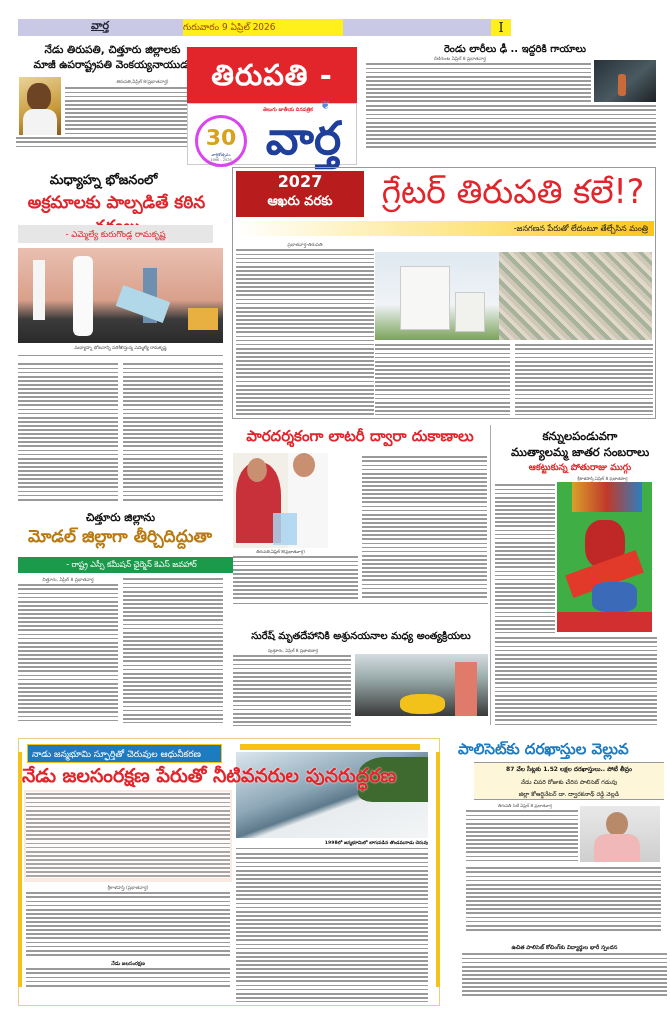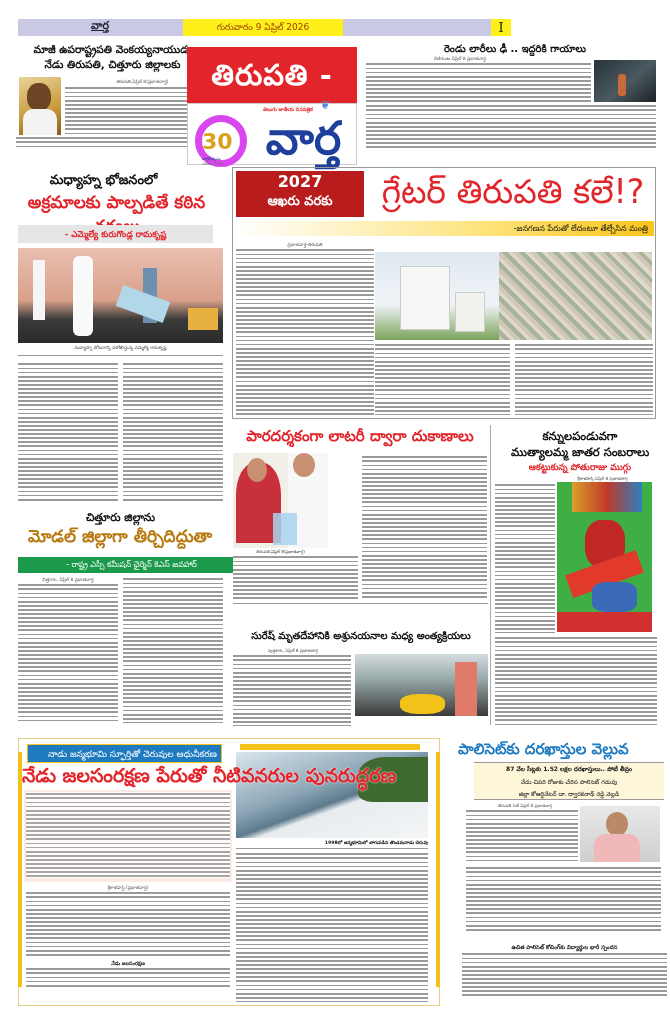--- a/index.html
+++ b/index.html
@@ -1,42 +1,42 @@
 <!DOCTYPE html>
 <html><head>
 <meta charset="utf-8">
 <style>
 *{box-sizing:border-box;margin:0;padding:0}
 body{width:670px;height:1024px;background:#fff;font-family:"DejaVu Sans",sans-serif;color:#222;position:relative;overflow:hidden}
 .abs{position:absolute}
 .topbar{left:18px;top:19px;width:490px;height:17px;background:#c9c9e6}
 .topbar-logo{left:20px;top:19px;width:160px;height:17px;text-align:center;font-size:11px;font-weight:bold;color:#223;text-decoration:underline}
-.datebar{left:183px;top:19px;width:160px;height:17px;background:#ffef1a;text-align:center;font-size:9px;color:#a04400;line-height:17px}
+.datebar{left:183px;top:19px;width:160px;height:17px;background:#ffef1a;font-size:9px;color:#a04400;line-height:17px}
 .pgno{left:491px;top:19px;width:20px;height:17px;background:#ffef1a;font-size:13px;font-family:"DejaVu Serif",serif;text-align:center;line-height:17px}
 .hd{font-weight:bold;text-align:center}
 .txt{font-size:4.2px;line-height:6px;color:#555;text-align:justify;overflow:hidden}
 .txtfill{background:repeating-linear-gradient(#fff 0 1.4px,#9a9a9a 1.4px 3.2px,#fff 3.2px 4.1px);}
 .photo{overflow:hidden}
 .mast-red{left:187px;top:47px;width:170px;height:56px;background:#e2252b;color:#fff;font-size:29px;font-weight:bold;text-align:center;line-height:56px;letter-spacing:1px}
 .mast-white{left:187px;top:103px;width:170px;height:62px;background:#fff;border:1px solid #ccc}
-.badge{left:195px;top:115px;width:52px;height:52px;border-radius:50%;border:7px solid #d946ef;background:#fff;}
+.badge{left:195px;top:115px;width:52px;height:52px;border-radius:50%;border:3px solid #d946ef;background:#fff;text-align:center}
 .vaartha{left:250px;top:112px;width:107px;height:52px;color:#1f3f9c;font-size:46px;font-weight:bold;line-height:52px;text-align:center}
 .rule{height:1px;background:#999}
 </style>
 </head>
 <body>
 
 <div class="abs topbar"></div>
 <div class="abs topbar-logo">వార్త</div>
 <div class="abs datebar">గురువారం 9 ఏప్రిల్ 2026</div>
 <div class="abs pgno">I</div>
 
 <div class="abs hd" style="left:15px;top:42px;width:195px;font-size:10.5px;line-height:15px;color:#111">
+  <div>నేడు తిరుపతి, చిత్తూరు జిల్లాలకు</div>
   <div>మాజీ ఉపరాష్ట్రపతి వెంకయ్యనాయుడు</div>
-  <div>నేడు తిరుపతి, చిత్తూరు జిల్లాలకు</div>
 </div>
 <div class="abs photo" style="left:19px;top:77px;width:42px;height:58px;background:linear-gradient(160deg,#e9d39a,#c79a3a 60%,#8a5a20)">
   <div style="position:absolute;left:8px;top:6px;width:24px;height:28px;border-radius:45%;background:#6e4524"></div>
   <div style="position:absolute;left:4px;top:32px;width:34px;height:26px;background:#f3f3f3;border-radius:10px 10px 0 0"></div>
 </div>
 <div class="abs" style="left:75px;top:79px;width:135px;font-size:4.5px;color:#555;text-align:center">తిరుపతి,ఏప్రిల్ 8(ప్రభాతవార్త)</div>
 <div class="abs txt txtfill" style="left:65px;top:86px;width:145px;height:48px"></div>
 <div class="abs txt txtfill" style="left:16px;top:136px;width:194px;height:14px"></div>
 
 <div class="abs mast-red">తిరుపతి - చిత్తూరు</div>
@@ -53,21 +53,21 @@
 <div class="abs hd" style="left:365px;top:43px;width:300px;font-size:10px;color:#111">రెండు లారీలు ఢీ .. ఇద్దరికి గాయాలు</div>
 <div class="abs" style="left:400px;top:56px;width:120px;font-size:4.5px;color:#555;text-align:center">రేణిగుంట ఏప్రిల్ 8 ప్రభాతవార్త</div>
 <div class="abs txt txtfill" style="left:366px;top:62px;width:225px;height:40px"></div>
 <div class="abs photo" style="left:594px;top:60px;width:62px;height:42px;background:linear-gradient(140deg,#28323a,#4a5a60 55%,#1d2226)">
   <div style="position:absolute;left:24px;top:14px;width:8px;height:22px;background:#c86a3a;border-radius:3px"></div>
 </div>
 <div class="abs txt txtfill" style="left:366px;top:104px;width:290px;height:46px"></div>
 
 <div class="abs hd" style="left:6px;top:172px;width:195px;font-size:13px;color:#111">మధ్యాహ్న భోజనంలో</div>
 <div class="abs hd" style="left:14px;top:192px;width:205px;font-size:17px;color:#e2252b">అక్రమాలకు పాల్పడితే కఠిన చర్యలు</div>
-<div class="abs hd" style="left:18px;top:225px;width:195px;height:18px;background:#e6e6e6;font-size:8.5px;line-height:18px;color:#e2252b;font-weight:bold">- ఎమ్మెల్యే కురుగొండ్ల రామకృష్ణ</div>
+<div class="abs hd" style="left:18px;top:225px;width:195px;height:18px;background:#e6e6e6;font-size:8.5px;line-height:18px;color:#e2252b;font-weight:normal">- ఎమ్మెల్యే కురుగొండ్ల రామకృష్ణ</div>
 <div class="abs photo" style="left:18px;top:248px;width:205px;height:95px;background:linear-gradient(#e9bfb0,#d9a08a 55%,#3b3b3b 75%,#2a2a2a)">
   <div style="position:absolute;left:15px;top:12px;width:12px;height:60px;background:#f5f5f5"></div>
   <div style="position:absolute;left:55px;top:8px;width:20px;height:80px;background:#fafafa;border-radius:6px"></div>
   <div style="position:absolute;left:125px;top:20px;width:14px;height:55px;background:#6e8fb0"></div>
   <div style="position:absolute;left:100px;top:45px;width:50px;height:22px;background:#b0d8e8;transform:rotate(20deg)"></div>
   <div style="position:absolute;left:170px;top:60px;width:30px;height:22px;background:#e8b040"></div>
 </div>
 <div class="abs" style="left:18px;top:345px;width:205px;font-size:4.5px;color:#444;text-align:center">మధ్యాహ్న భోజనాన్ని పరిశీలిస్తున్న ఎమ్మెల్యే రామకృష్ణ</div>
 <div class="abs rule" style="left:18px;top:355px;width:205px"></div>
 <div class="abs txt txtfill" style="left:18px;top:362px;width:100px;height:140px"></div>
@@ -131,21 +131,21 @@
 <div class="abs" style="left:233px;top:648px;width:120px;font-size:4.3px;color:#555;text-align:center">పుత్తూరు, ఏప్రిల్ 8 ప్రభాతవార్త</div>
 <div class="abs txt txtfill" style="left:233px;top:654px;width:118px;height:72px"></div>
 <div class="abs photo" style="left:355px;top:654px;width:133px;height:62px;background:linear-gradient(#d4dce0,#9aa 40%,#3a3a3a)">
   <div style="position:absolute;left:45px;top:40px;width:45px;height:20px;background:#f2c21a;border-radius:40%"></div>
   <div style="position:absolute;left:100px;top:8px;width:22px;height:54px;background:#e07a6a"></div>
 </div>
 
 <div class="abs" style="left:18px;top:738px;width:422px;height:268px;border:1px solid #e8d080"></div>
 <div class="abs" style="left:18px;top:752px;width:4px;height:235px;background:#f5c21a"></div>
 <div class="abs" style="left:436px;top:752px;width:4px;height:235px;background:#f5c21a"></div>
-<div class="abs" style="left:27px;top:744px;width:195px;height:19px;background:#1f7bc0;color:#fff;font-size:9px;line-height:19px;padding-left:20px;border:1px solid #f5c21a">నాడు జన్మభూమి స్ఫూర్తితో చెరువుల ఆధునీకరణ</div>
+<div class="abs" style="left:27px;top:744px;width:195px;height:19px;background:#1f7bc0;color:#fff;font-size:9px;line-height:19px;padding-left:4px;border:1px solid #f5c21a">నాడు జన్మభూమి స్ఫూర్తితో చెరువుల ఆధునీకరణ</div>
 <div class="abs" style="left:240px;top:744px;width:180px;height:6px;background:#f5c21a"></div>
 <div class="abs photo" style="left:236px;top:752px;width:192px;height:86px;background:linear-gradient(160deg,#dbe6ee,#8ea8b8 40%,#5d7a8c 55%,#e8ecef 60%,#f3f5f6)">
   <div style="position:absolute;right:0;top:5px;width:70px;height:45px;background:#3e6a30;border-radius:40% 0 0 20%"></div>
 </div>
 <div class="abs" style="left:22px;top:764px;width:380px;font-size:19px;font-weight:bold;color:#e2252b;white-space:nowrap;text-shadow:0 0 2px #fff">నేడు జలసంరక్షణ పేరుతో నీటివనరుల పునరుద్ధరణ</div>
 <div class="abs txt" style="left:24px;top:790px;width:208px;height:92px;background:#fbe9e3"></div>
 <div class="abs txt txtfill" style="left:26px;top:792px;width:204px;height:86px;opacity:.85"></div>
 <div class="abs" style="left:236px;top:840px;width:192px;font-size:4.6px;color:#111;text-align:right;font-weight:bold">1998లో జన్మభూమిలో బాగుపడిన తొండమనాడు చెరువు</div>
 <div class="abs rule" style="left:236px;top:848px;width:192px"></div>
 <div class="abs" style="left:26px;top:885px;width:204px;font-size:4.5px;color:#555;text-align:center">శ్రీకాళహస్తి (ప్రభాతవార్త)</div>

